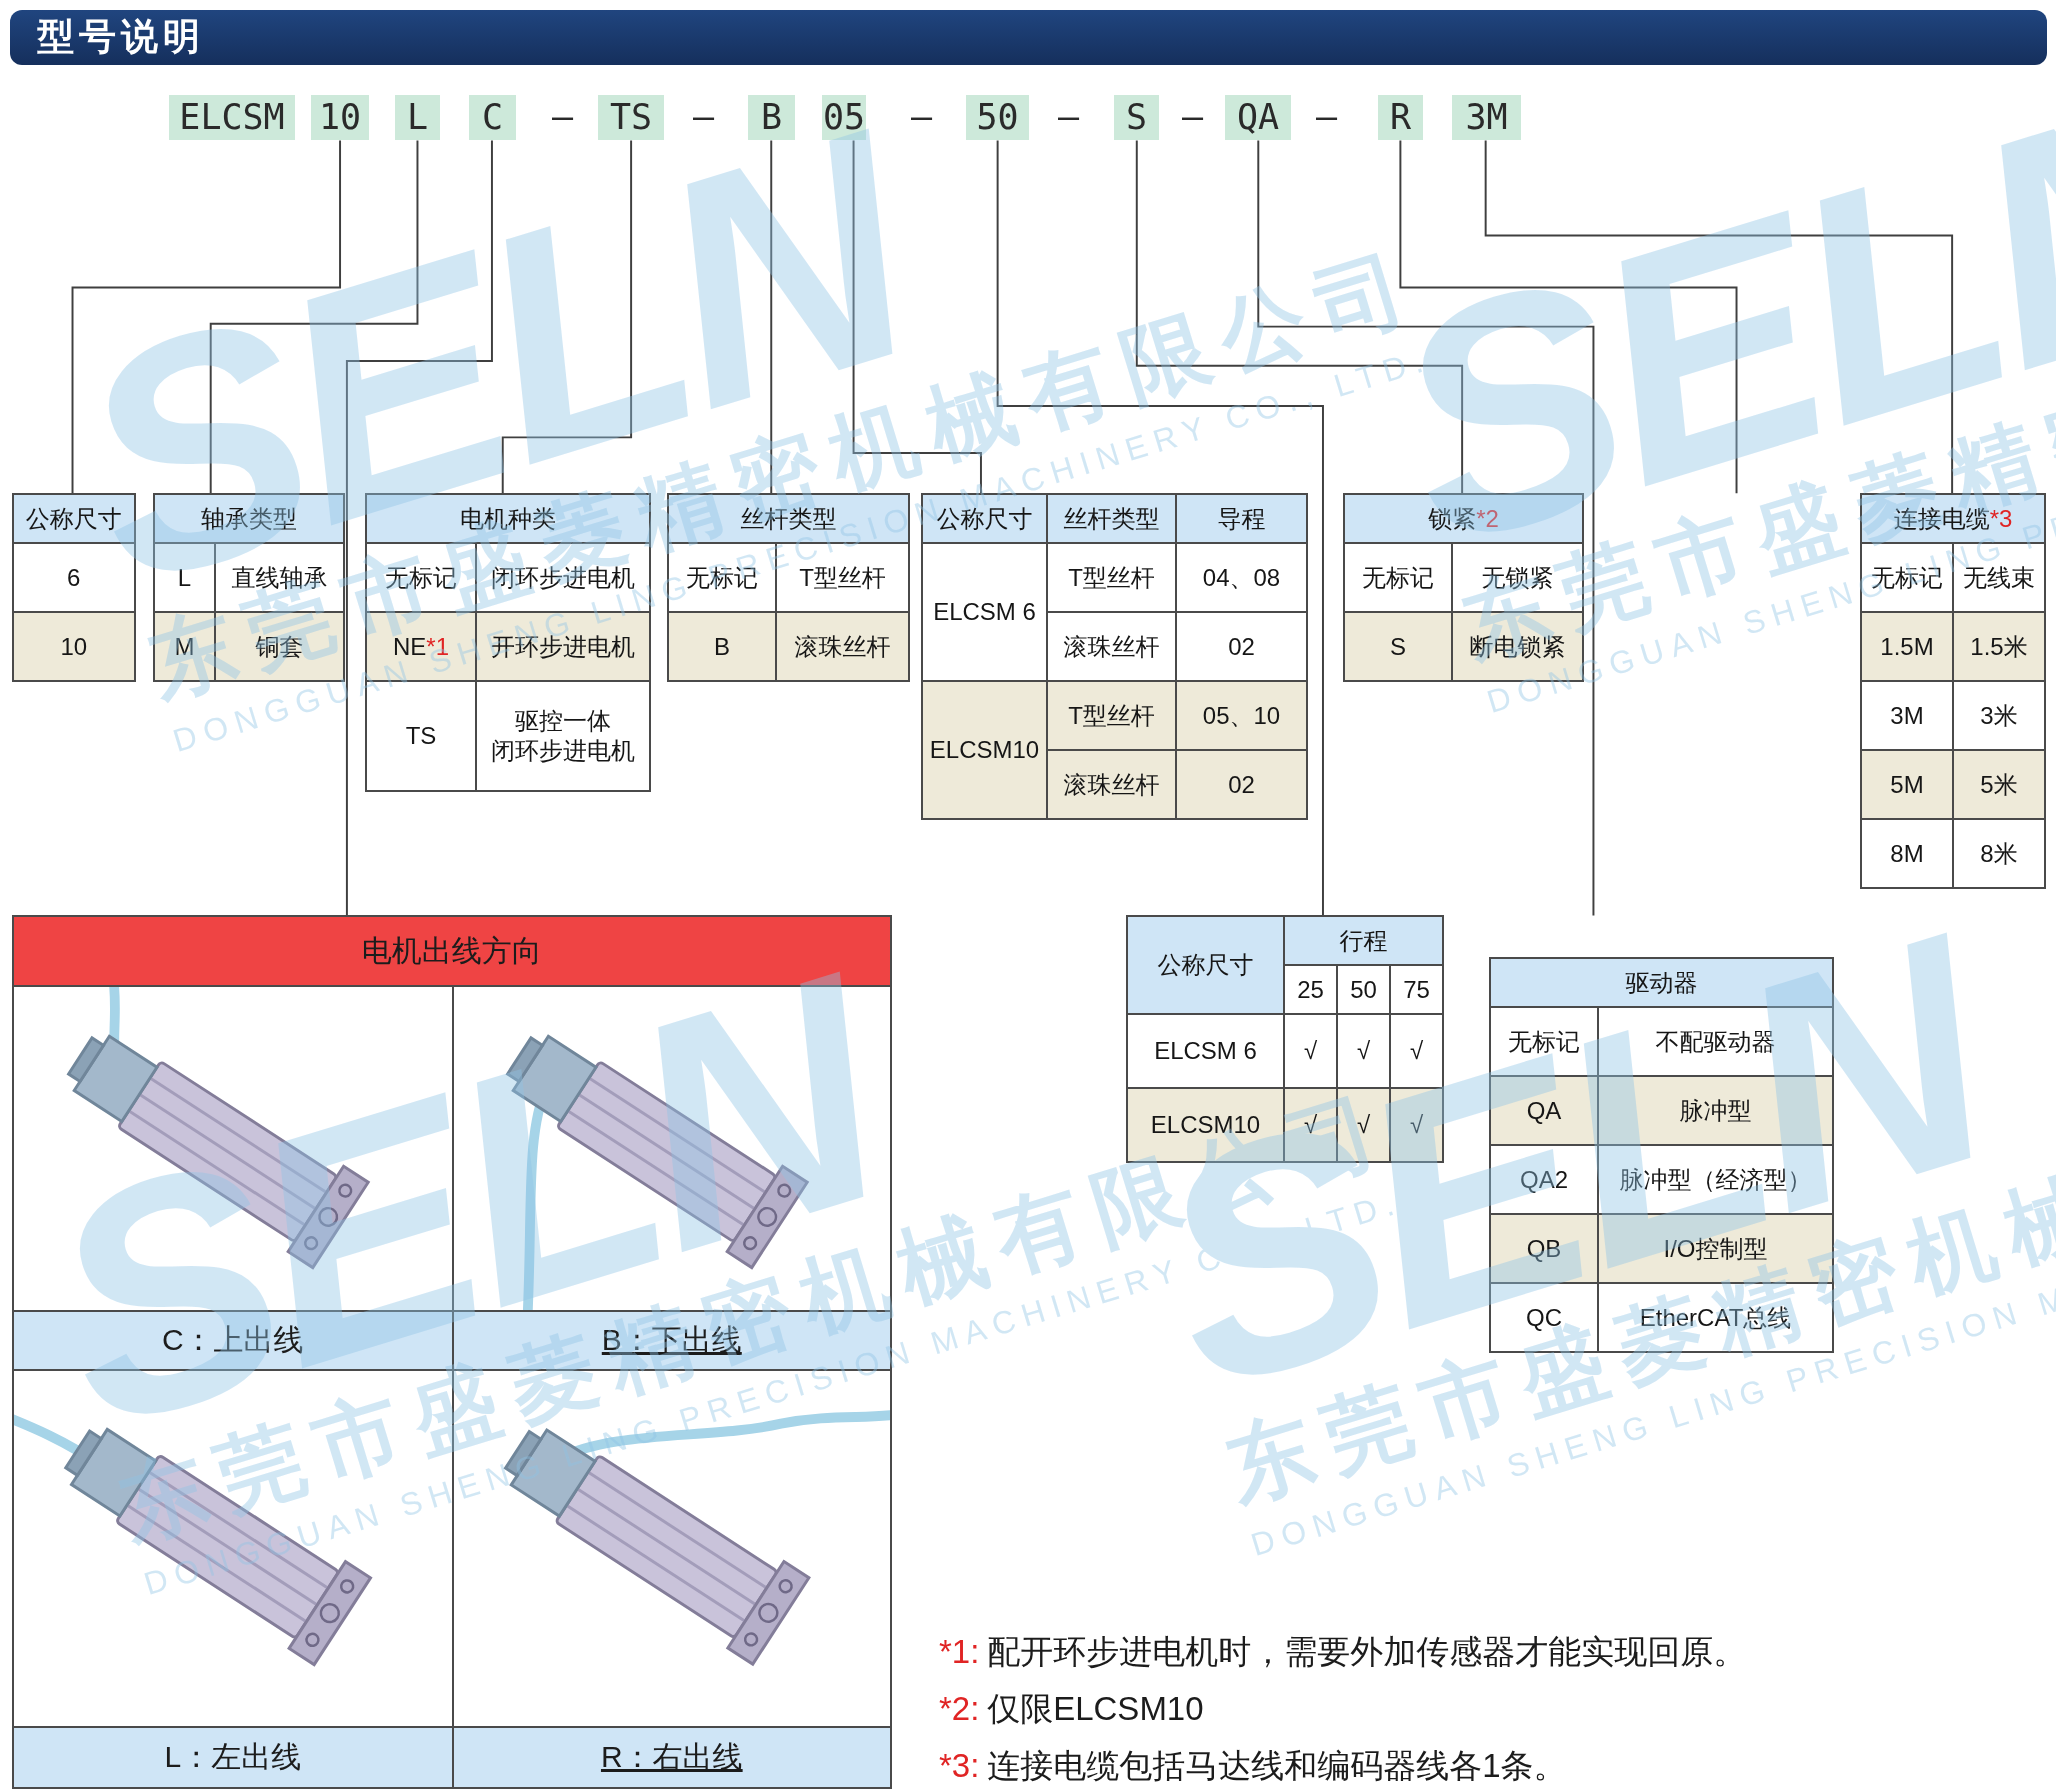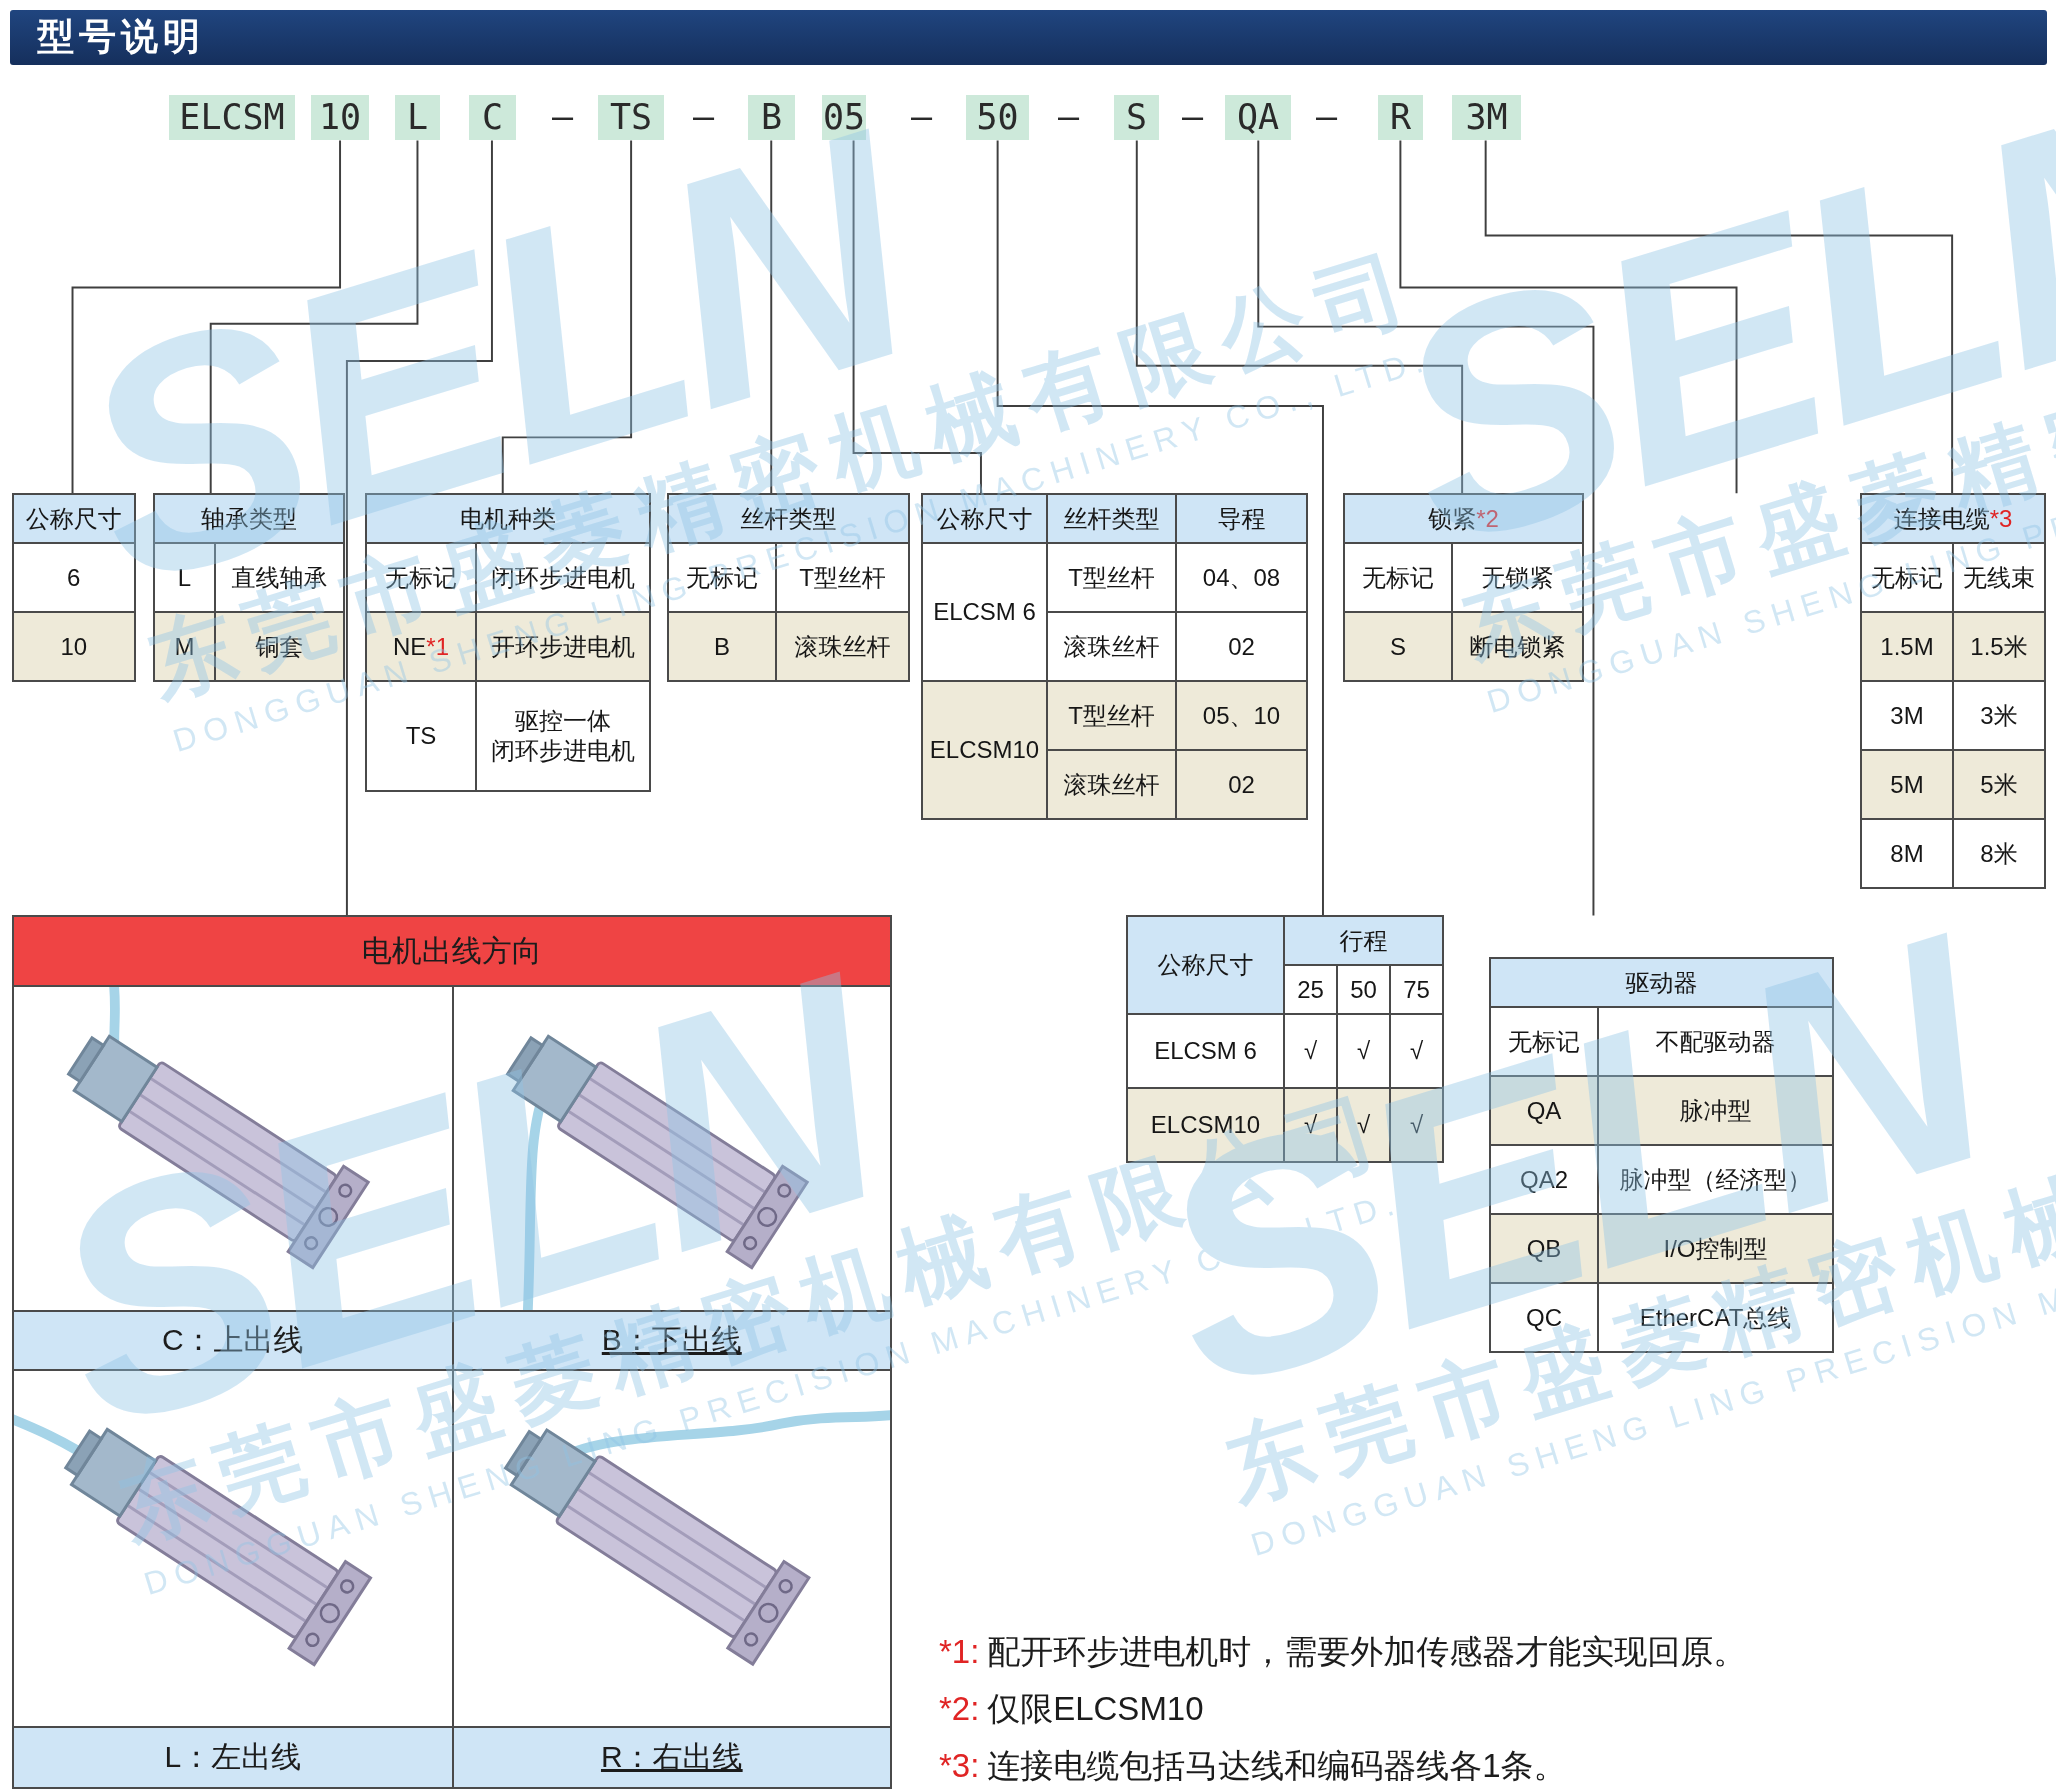--- a/index.html
+++ b/index.html
@@ -6,21 +6,21 @@
   html,body { background:#ffffff; }
   body { font-family:"Liberation Sans","DejaVu Sans",sans-serif; color:#1c1c1c; }
   .page { position:relative; width:2056px; height:1792px; background:#fff; overflow:hidden; }
 
   
   .lines { position:absolute; left:0; top:0; z-index:1; }
   .lines polyline { fill:none; stroke:#3f3f3f; stroke-width:2; }
 
   
   .titlebar { position:absolute; left:9.8px; top:9.8px; width:2037px; height:55px;
-    background:linear-gradient(#20457f,#152f5c); border-radius:3px; z-index:2;
+    background:linear-gradient(#20457f,#152f5c); border-radius:12px; z-index:2;
     display:flex; align-items:center; padding-left:27.4px; }
   .titlebar .t { color:#fff; font-size:37px; font-weight:bold; letter-spacing:4.9px; }
 
   
   .chip,.dash { position:absolute; top:95px; height:45px; line-height:45px; text-align:center;
     font-family:"DejaVu Sans Mono","Liberation Mono",monospace; font-size:35px; color:#2a2a2a; z-index:2; }
   .chip { background:#cde9da; }
 
   
   .tbl { position:absolute; border-collapse:collapse; table-layout:fixed; z-index:2;

